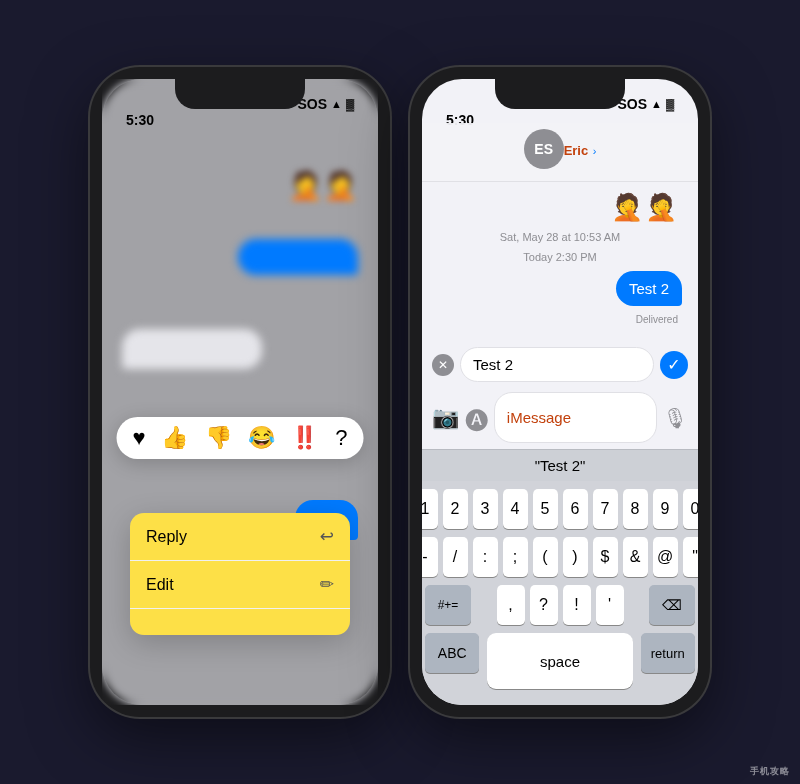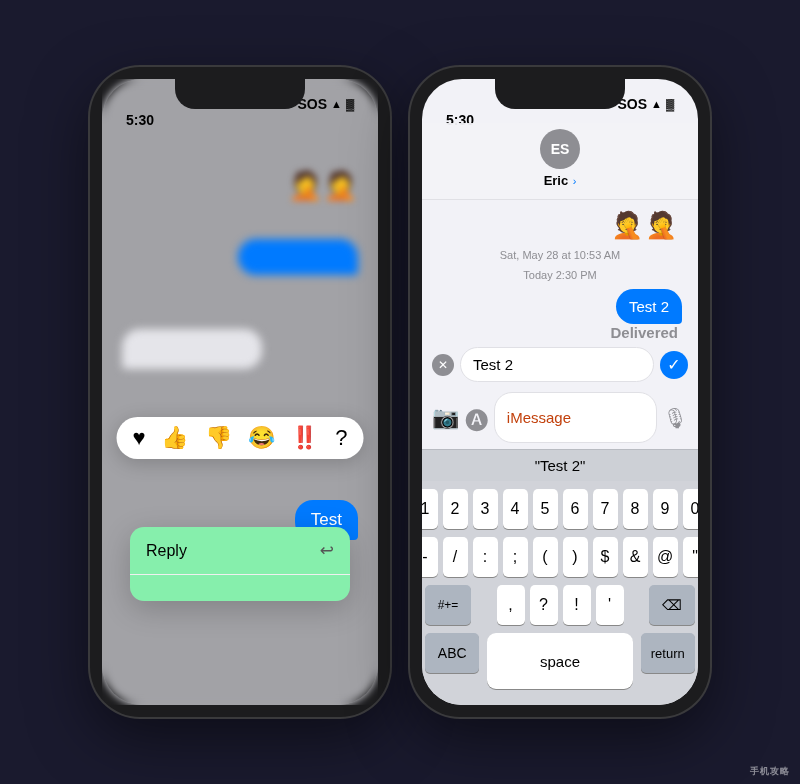--- a/index.html
+++ b/index.html
@@ -115,24 +115,24 @@
       border-radius: 18px 18px 4px 18px;
       padding: 10px 16px;
       font-size: 17px;
       font-weight: 400;
       margin-top: 36px;
     }
 
     
     .context-menu {
       position: absolute;
-      top: 448px;
+      top: 434px;
       left: 50%;
       transform: translateX(-50%);
-      background: #86efac;
+      background: #fde047;
       border-radius: 14px;
       width: 220px;
       box-shadow: 0 8px 30px rgba(0,0,0,0.2);
       z-index: 30;
       overflow: hidden;
     }
 
     .menu-item {
       display: flex;
       align-items: center;
@@ -163,21 +163,21 @@
       justify-content: center;
       color: white;
       font-size: 14px;
       font-weight: 600;
       margin-bottom: 2px;
     }
 
     .contact-name {
       font-size: 13px;
       font-weight: 600;
-      color: #000000;
+      color: #c2410c;
     }
 
     .contact-name-chevron {
       font-size: 11px;
       color: #007aff;
     }
 
     .thread-date {
       text-align: center;
       font-size: 11px;
@@ -195,25 +195,24 @@
     }
 
     .delivered-bubble-container {
       display: flex;
       flex-direction: column;
       align-items: flex-end;
       margin-bottom: 4px;
     }
 
     .delivered-text {
-      font-size: 15px;
+      font-size: 10px;
       color: #8e8e93;
-      margin-top: 0;
+      margin-top: 8px;
       padding-right: 4px;
-      font-weight: bold;
     }
 
     .blue-bubble-right {
       background: #007aff;
       color: white;
       border-radius: 18px 18px 4px 18px;
       padding: 9px 13px;
       font-size: 15px;
       max-width: 70%;
       position: relative;
@@ -382,20 +381,24 @@
     <div class="test-bubble-container">
       <div class="test-bubble">Test</div>
     </div>
 
     <div class="context-menu">
       <div class="menu-item">
         <span>Reply</span>
         <span class="menu-icon">↩</span>
       </div>
       <div class="menu-item">
+        <span>Edit</span>
+        <span class="menu-icon">✏</span>
+      </div>
+      <div class="menu-item">
         
         
       </div>
 
     </div>
 
   </div>
 </div>
 
 <div class="phone">
@@ -406,21 +409,21 @@
 
       <div class="right-status-bar">
         <span class="status-time">5:30</span>
         <div class="status-icons">
           <span class="sos-text">SOS</span>
           <span>▲</span>
           <span>▓</span>
         </div>
       </div>
 
-      <div style="background:rgba(242,242,247,0.95);padding:6px 16px 10px;display:flex;align-items:center;justify-content:space-between;flex-direction:column;border-bottom:1px solid #e0e0e5;flex-shrink:0;">
+      <div style="background:rgba(242,242,247,0.95);padding:6px 16px 10px;display:flex;align-items:center;justify-content:center;border-bottom:1px solid #e0e0e5;flex-shrink:0;">
         <div class="contact-avatar">ES</div>
         <div>
           <span class="contact-name">Eric</span>
           <span class="contact-name-chevron"> ›</span>
         </div>
       </div>
 
       <div style="flex:1;padding:10px 16px;overflow:hidden;background:#f2f2f7;">
 
 

